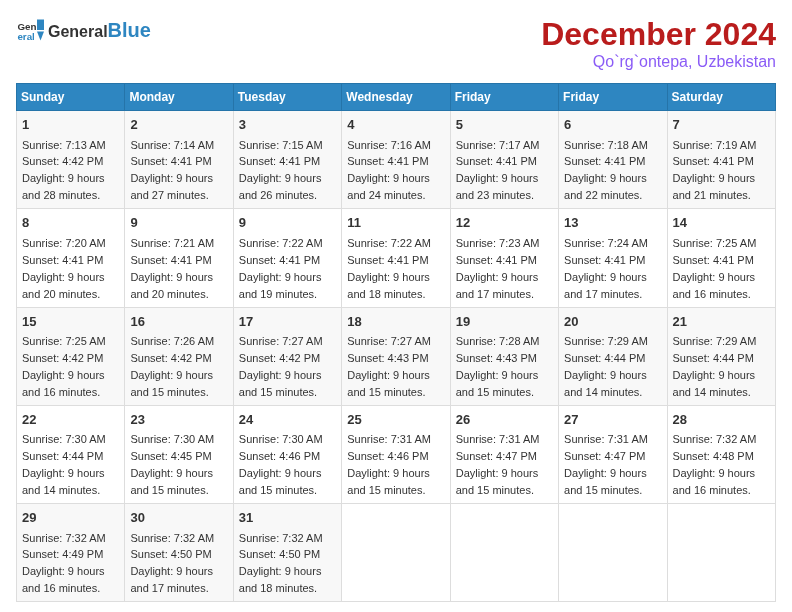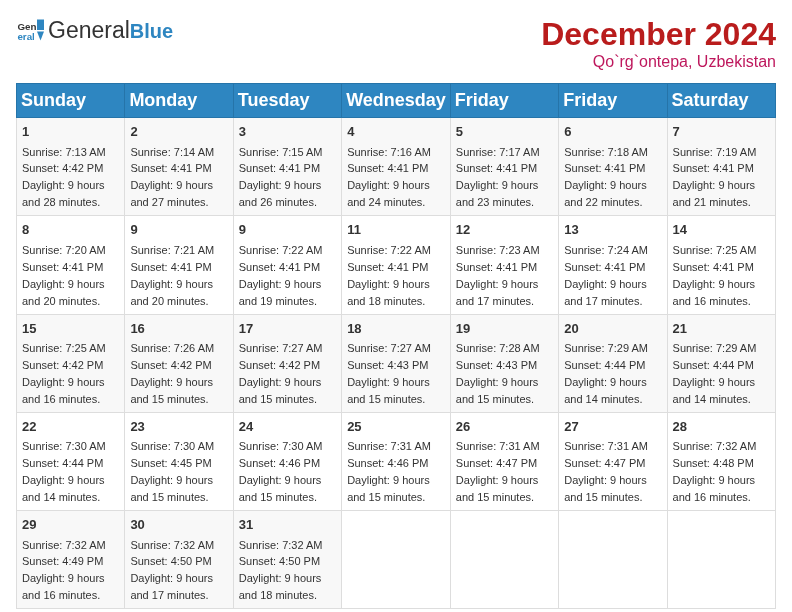--- a/index.html
+++ b/index.html
@@ -30,35 +30,35 @@
       text-align: right;
     }
     .title-block h1 {
       font-size: 32px;
       font-weight: bold;
       color: #b91c1c;
     }
     .title-block h2 {
       font-size: 16px;
       font-weight: normal;
-      color: #be185d;
+      color: #8b5cf6;
     }
     .calendar {
       width: 100%;
       border-collapse: collapse;
       font-size: 11px;
     }
     .calendar thead tr {
       background-color: #2e86c1;
       color: white;
     }
     .calendar thead th {
       padding: 6px 4px;
       text-align: left;
-      font-size: 18px;
+      font-size: 12px;
       font-weight: bold;
       border: 1px solid #2574a9;
       width: calc(100% / 7);
     }
     .calendar tbody tr {
       background: #fff;
     }
     .calendar tbody tr:nth-child(odd) {
       background: #f8f8f8;
     }
@@ -91,21 +91,21 @@
 
 <div class="header">
   <div class="logo">
     <svg class="logo-icon" viewBox="0 0 40 40" xmlns="http://www.w3.org/2000/svg">
       <text x="2" y="20" font-size="14" font-weight="bold" fill="#333">Gen</text>
       <text x="2" y="34" font-size="14" font-weight="bold" fill="#2e86c1">eral</text>
       <polygon points="30,5 40,5 40,20 30,20" fill="#2e86c1"></polygon>
       <polygon points="30,22 40,22 35,35" fill="#2e86c1"></polygon>
     </svg>
     <div>
-      <span style="font-size:23px;font-weight:normal;color:#333;">General</span><span style="font-size:20px;font-weight:bold;color:#2e86c1;text-align:right;">Blue</span>
+      <span style="font-size:16px;font-weight:bold;color:#333;">General</span><span style="font-size:20px;font-weight:bold;color:#2e86c1;text-align:right;">Blue</span>
     </div>
   </div>
   <div class="title-block">
     <h1>December 2024</h1>
     <h2>Qo`rg`ontepa, Uzbekistan</h2>
   </div>
 </div>
 
 <table class="calendar">
   <thead>

